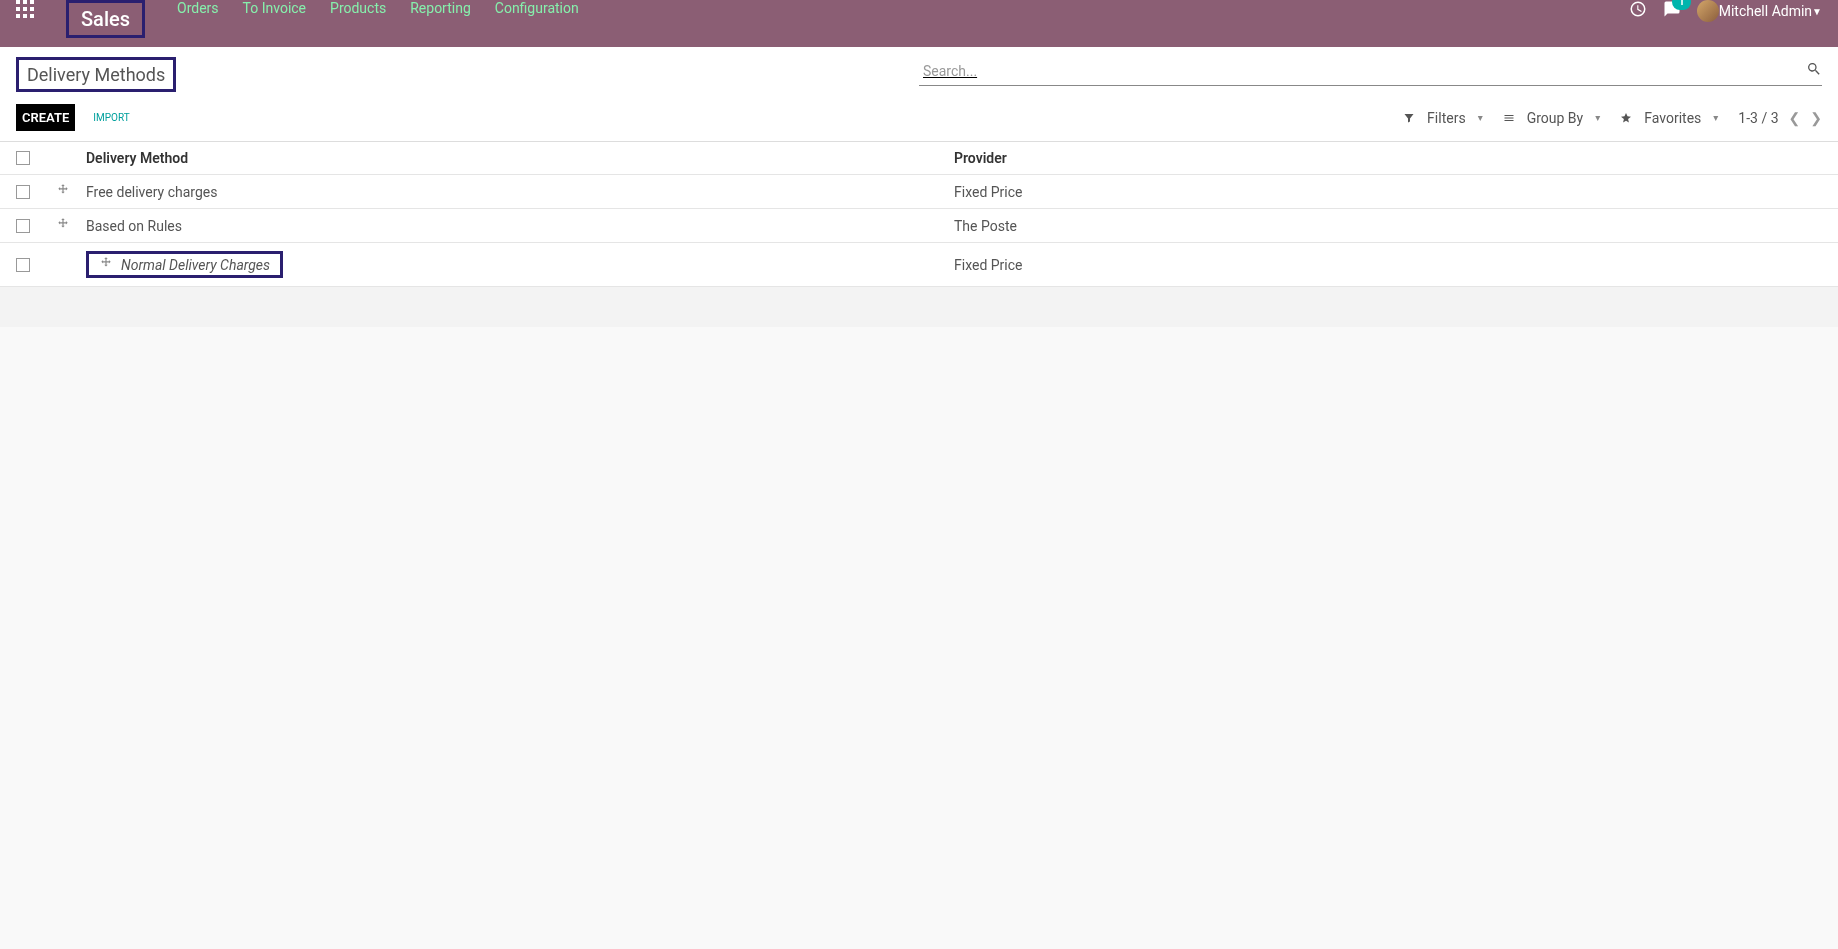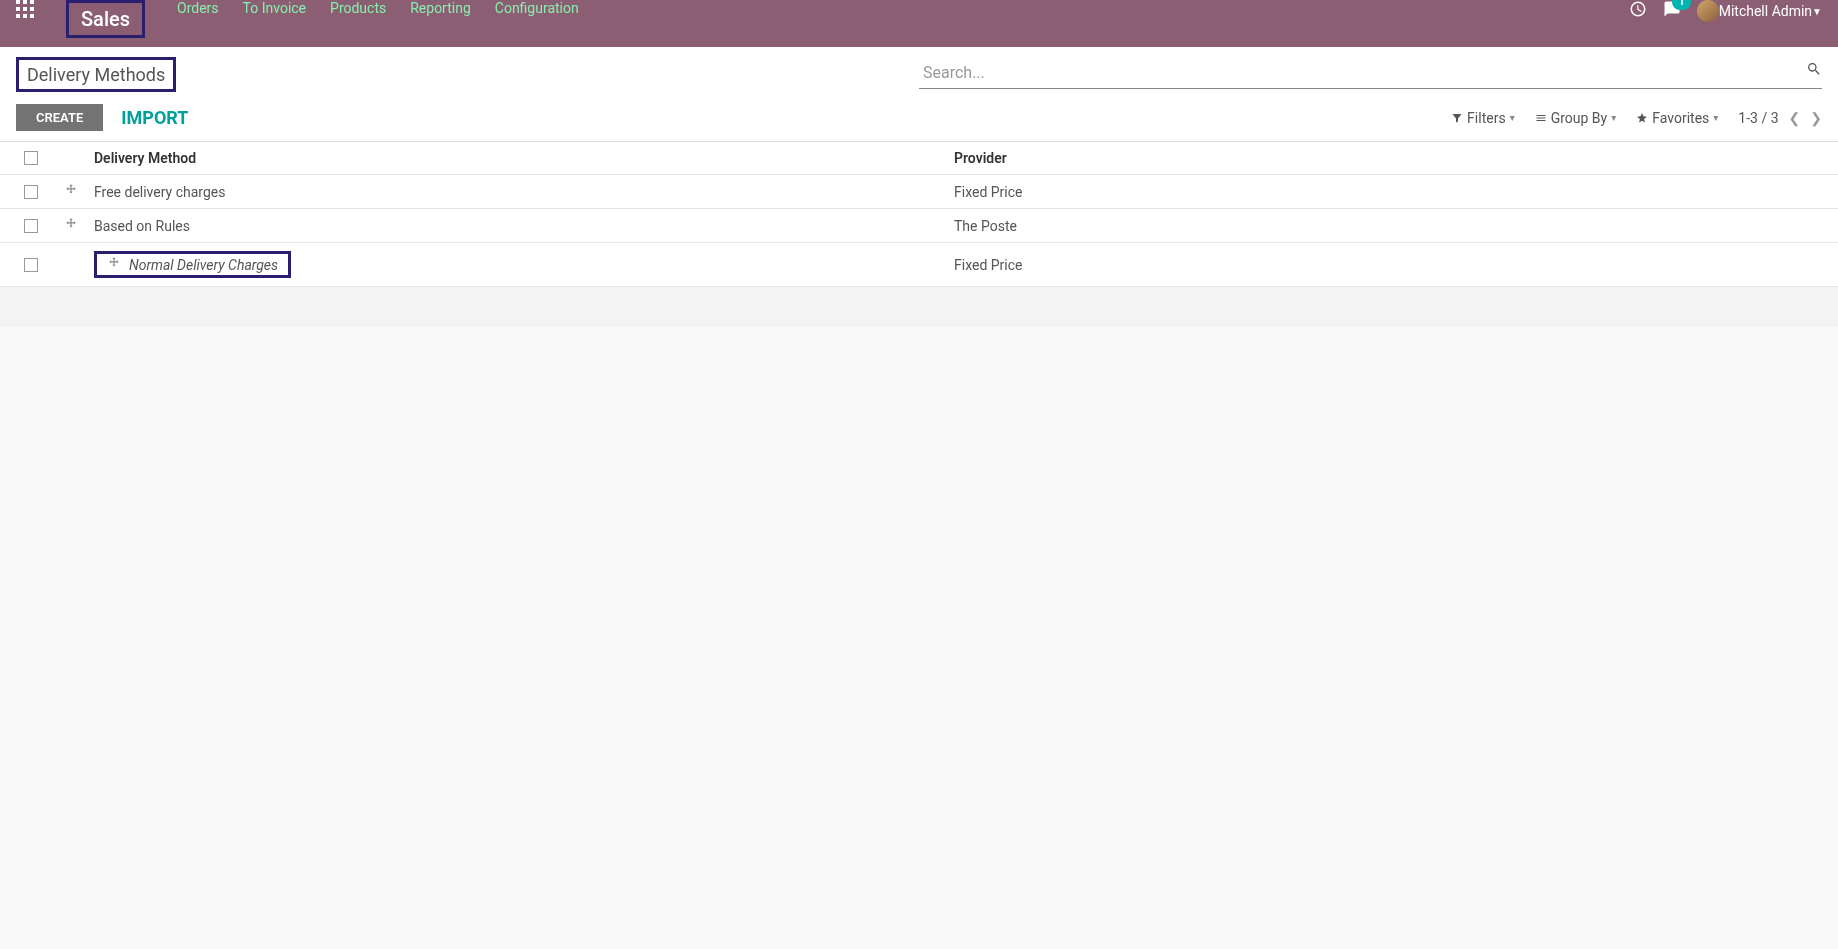--- a/index.html
+++ b/index.html
@@ -56,55 +56,56 @@
       font-size: 18px; color: #555;
       border: 3px solid #2a1f6f;
       padding: 4px 8px;
       display: inline-block;
     }
     .search-area { margin-left: auto; width: 50%; position: relative; }
     .search-input {
       width: 100%;
       border: none;
       border-bottom: 1px solid #888;
-      font-size: 16px;
+      font-size: 14px;
       padding: 6px 28px 6px 4px;
       background: transparent;
       outline: none;
+      text-decoration: underline;
     }
     .search-input::placeholder { color: #999; }
     .search-icon { position: absolute; right: 0; top: 4px; cursor: pointer; }
     .search-icon svg { width: 16px; height: 16px; fill: #555; }
 
     .sub-row2 { display: flex; align-items: center; margin-top: 12px; padding-bottom: 10px; }
     .btn-create {
-      background: #737373; color: #fff;
-      border: none; padding: 6px 20px;
+      background: #000000; color: #fff;
+      border: none; padding: 6px 6px;
       font-size: 13px; font-weight: 600;
       cursor: pointer; margin-right: 18px;
     }
     .btn-import {
       background: none; border: none;
-      color: #00a09d; font-size: 18px; font-weight: 700;
+      color: #00a09d; font-size: 10px; font-weight: 400;
       cursor: pointer;
     }
     .toolbar-right { margin-left: auto; display: flex; align-items: center; gap: 20px; }
     .filter-group { display: flex; gap: 20px; }
-    .filter-btn { display: flex; align-items: center; gap: 4px; color: #555; font-size: 14px; cursor: pointer; }
+    .filter-btn { display: flex; align-items: center; gap: 12px; color: #555; font-size: 14px; cursor: pointer; }
     .filter-btn svg { width: 12px; height: 12px; fill: #555; }
     .pager { display: flex; align-items: flex-start; gap: 10px; color: #555; font-size: 14px; }
     .pager-arrow { cursor: pointer; color: #999; }
 
     
     .table-wrap { background: #fff; }
     .thead, .trow {
       display: grid;
       grid-template-columns: 40px 30px 1fr 1fr;
       align-items: center;
-      padding: 8px 24px;
+      padding: 8px 16px;
       border-bottom: 1px solid #e5e5e5;
       font-size: 14px;
       color: #555;
     }
     .thead { font-weight: 600; color: #333; }
     .trow { cursor: pointer; }
     .checkbox {
       width: 14px; height: 14px;
       border: 1.5px solid #999;
       cursor: pointer;

